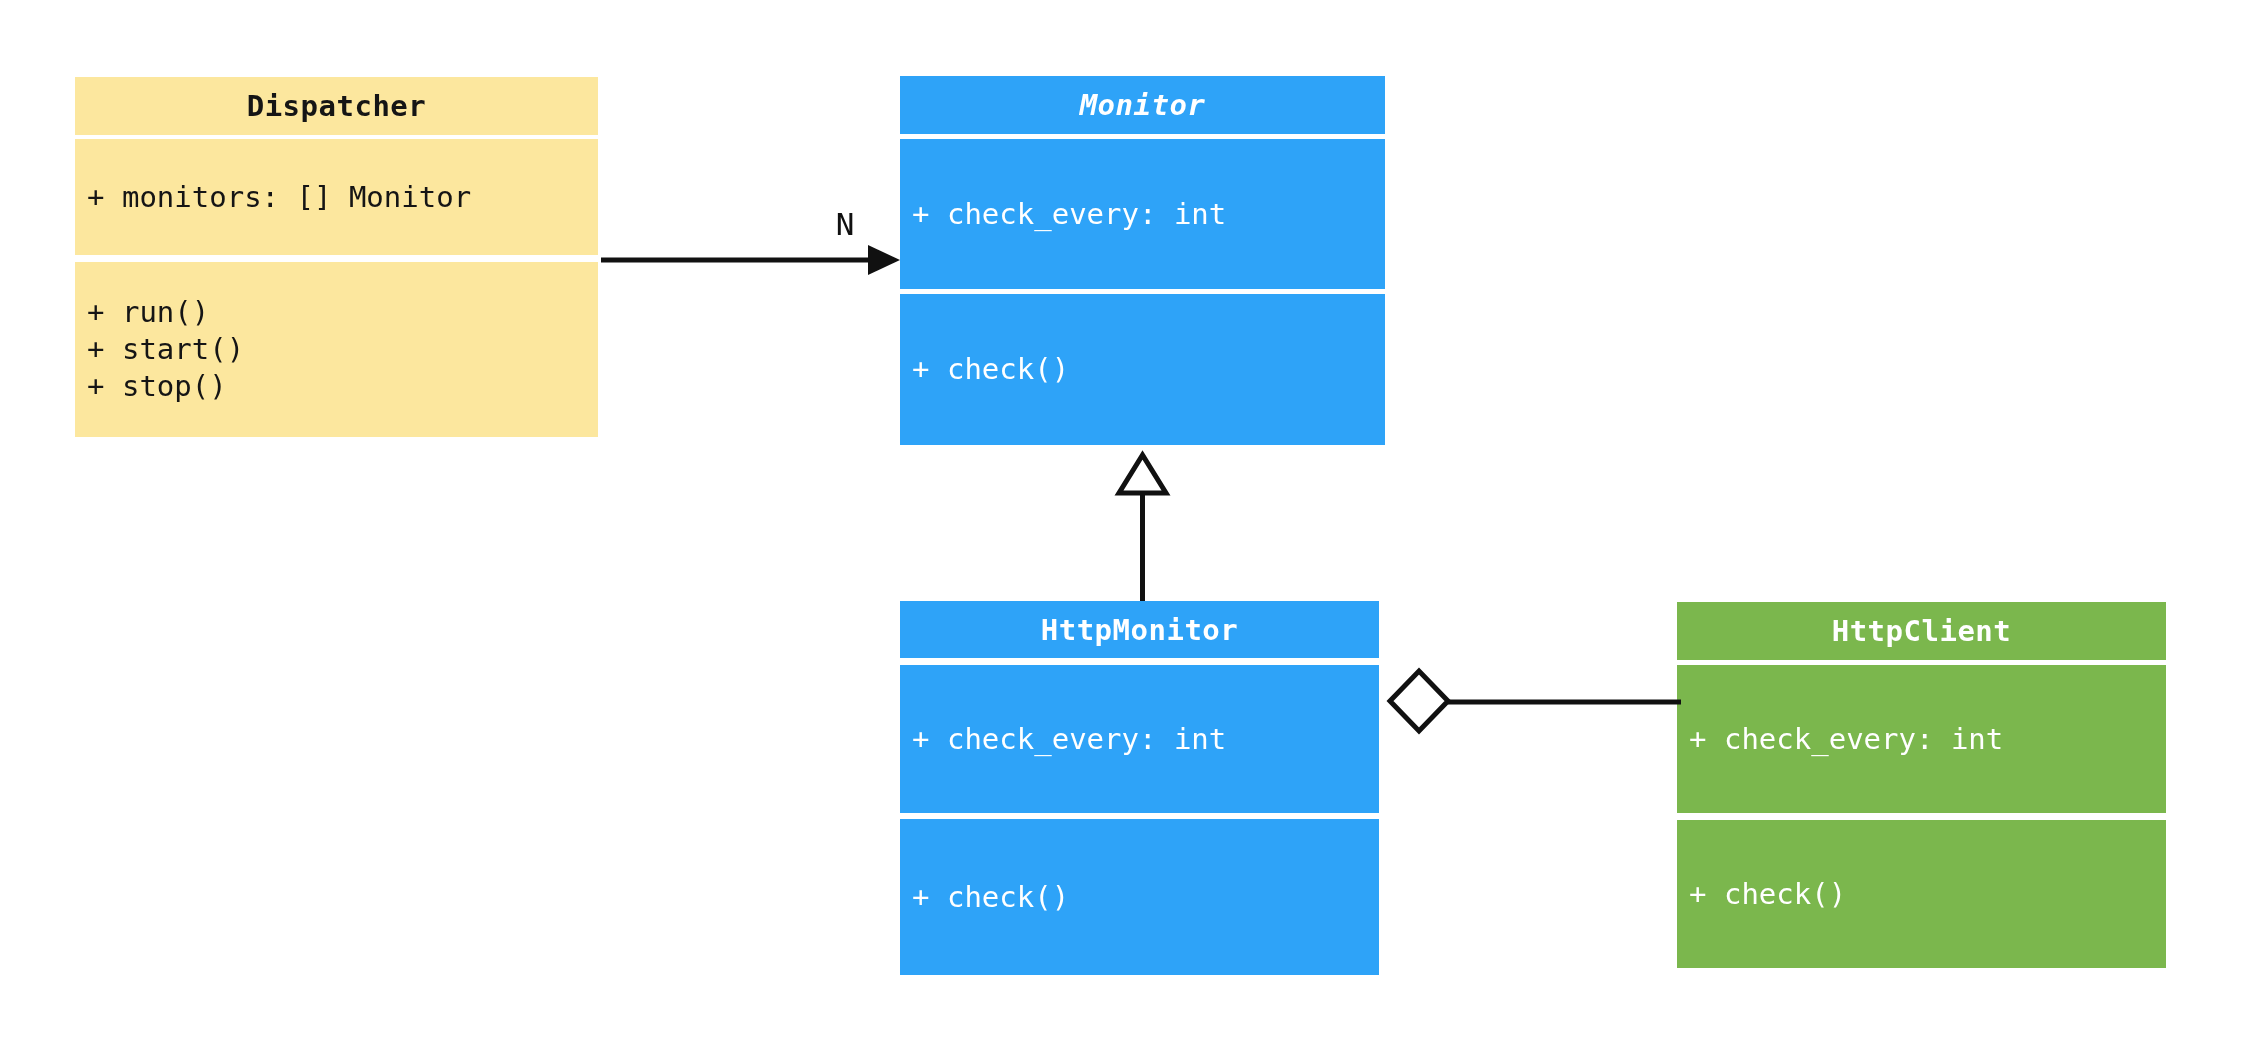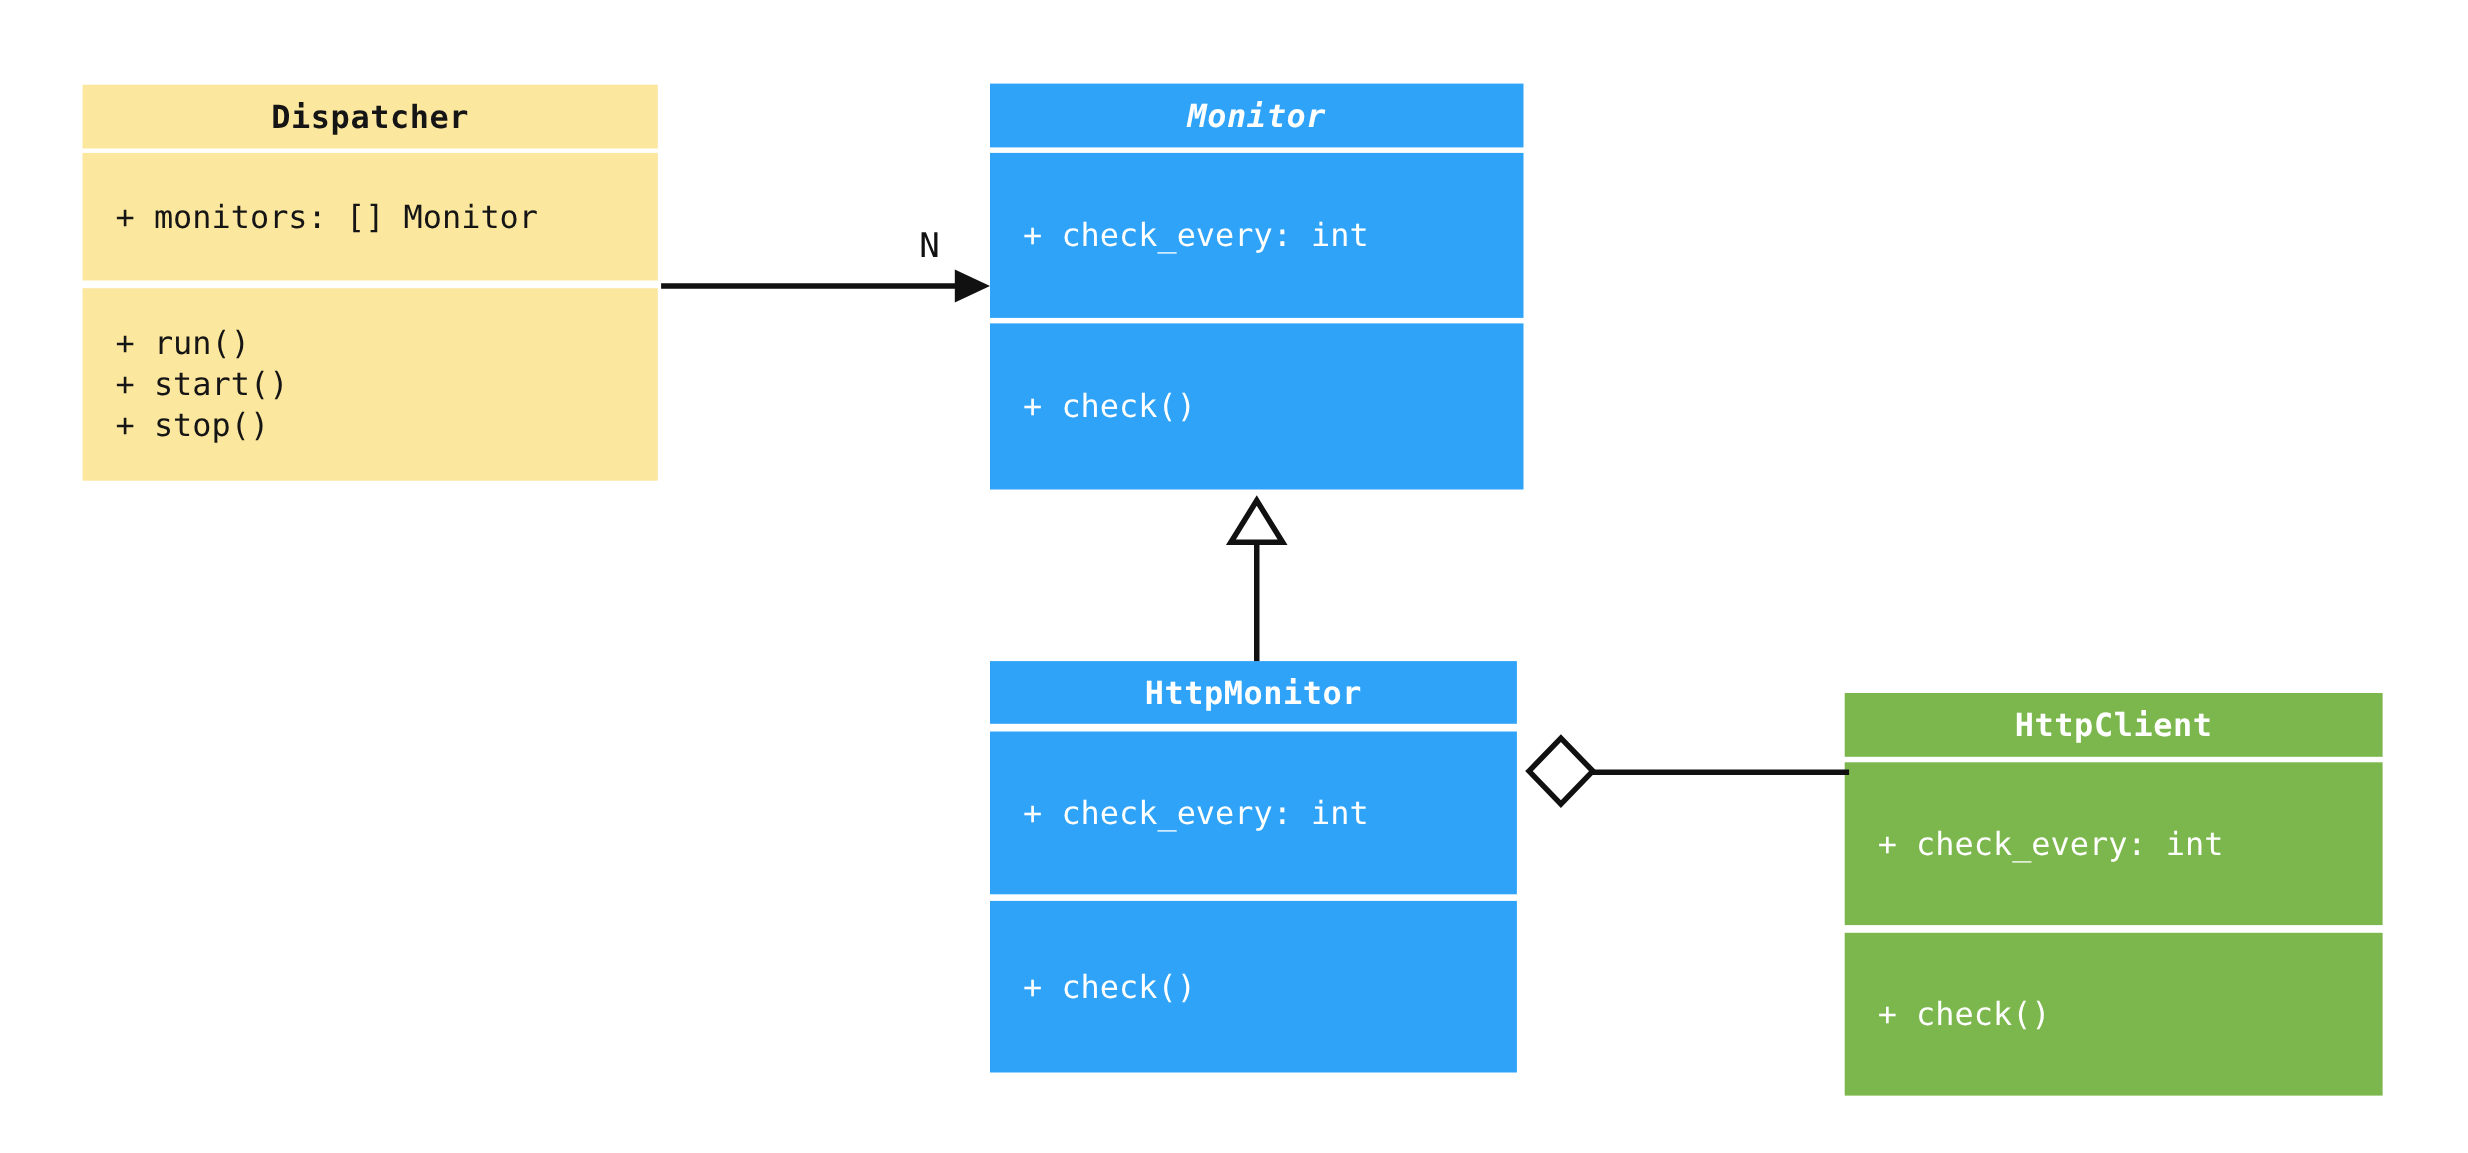--- a/index.html
+++ b/index.html
@@ -38,21 +38,21 @@
     align-items: center;
     justify-content: center;
   }
   .title-text {
     font-size: 29px;
     letter-spacing: 0.5px;
     white-space: nowrap;
     font-weight: bold;
   }
   .abstract .title-text { font-style: italic; }
-  .rows-sec { padding-left: 30px; }
+  .rows-sec { padding-left: 12px; }
   .row {
     font-size: 29px;
     line-height: 37px;
     white-space: pre;
   }
   .fill-yellow { background: #FCE79E; color: #151515; }
   .fill-blue   { background: #2EA3F8; color: #ffffff; }
   .fill-green  { background: #7BB74D; color: #ffffff; }
   .mult-label {
     position: absolute;
@@ -101,21 +101,21 @@
       <span class="title-text">HttpMonitor</span>
     </div>
     <div class="sec rows-sec fill-blue" style="height:148px; margin-top:7px;">
       <div class="row">+ check_every: int</div>
     </div>
     <div class="sec rows-sec fill-blue" style="height:156px; margin-top:6px;">
       <div class="row">+ check()</div>
     </div>
   </div>
 
-  <div class="class-box" style="left:1677px; top:602px; width:489px;margin-top:28px;">
+  <div class="class-box" style="left:1677px; top:602px; width:489px;">
     <div class="sec title-sec fill-green" style="height:58px;">
       <span class="title-text">HttpClient</span>
     </div>
     <div class="sec rows-sec fill-green" style="height:148px; margin-top:5px;">
       <div class="row">+ check_every: int</div>
     </div>
     <div class="sec rows-sec fill-green" style="height:148px; margin-top:7px;">
       <div class="row">+ check()</div>
     </div>
   </div>

